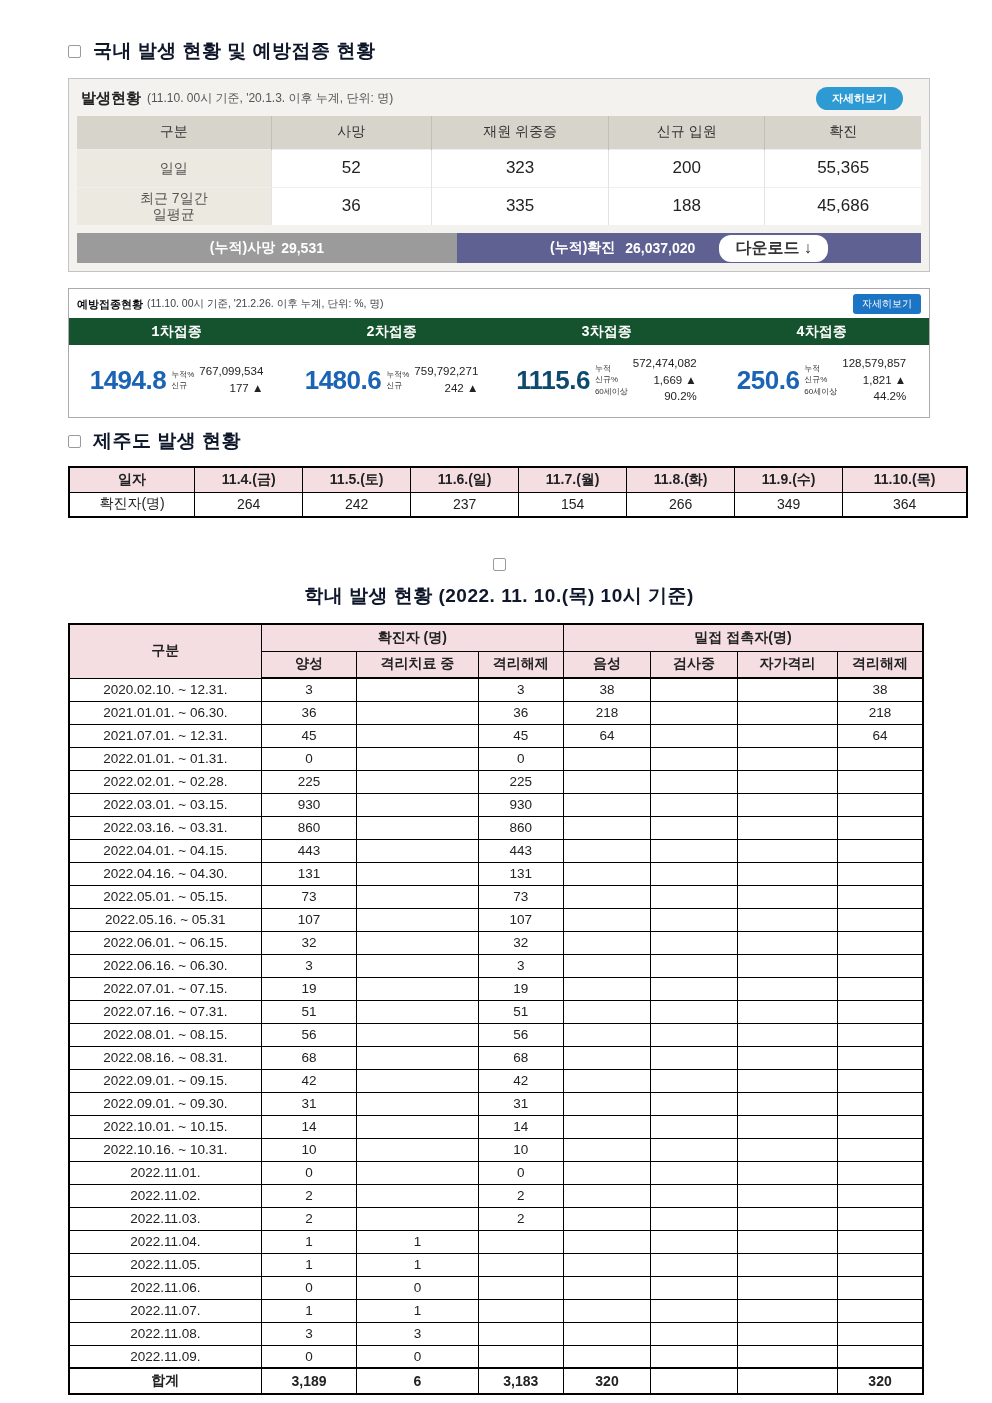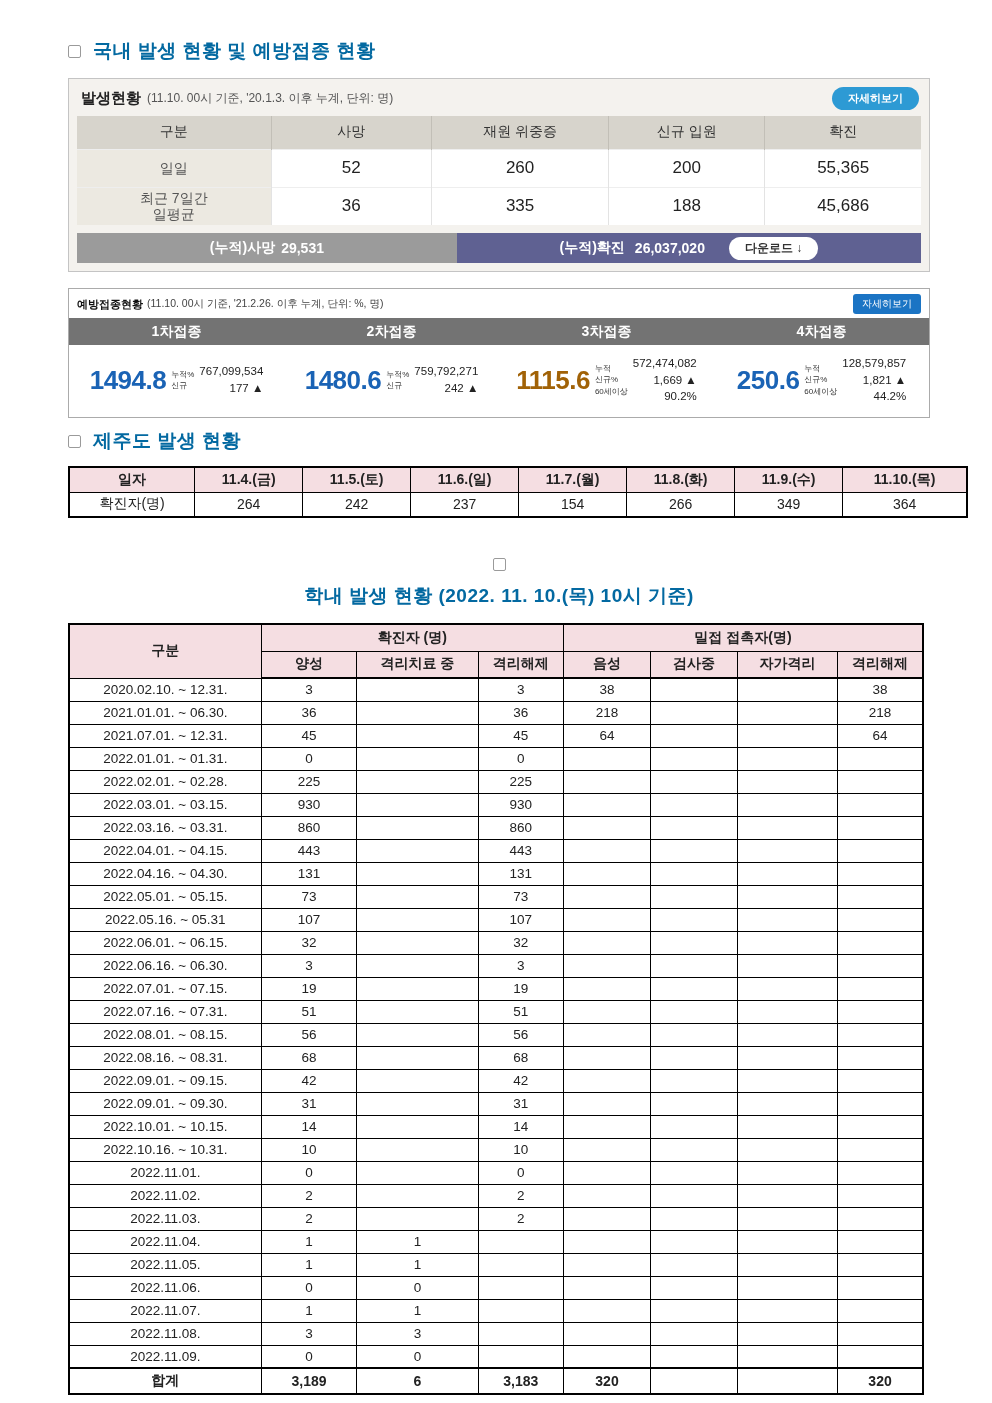--- a/index.html
+++ b/index.html
@@ -5,39 +5,39 @@
   * { margin:0; padding:0; box-sizing:border-box; }
   html,body { background:#fff; }
   body {
     width:992px; height:1403px;
     font-family:"Liberation Sans","DejaVu Sans",sans-serif;
     color:#222; position:relative;
   }
   .page { padding:38px 62px 0 68px; }
 
   
-  .sec-title { display:flex; align-items:center; gap:12px; font-size:19px; font-weight:bold; color:#0369a1; letter-spacing:0.5px; }
+  .sec-title { display:flex; align-items:center; gap:12px; font-size:19px; font-weight:bold; color:#0f172a; letter-spacing:0.5px; }
   .chk { width:13px; height:13px; border:1.5px solid #9a9a9a; border-radius:2px; background:#fff; flex:0 0 auto; }
 
   
   .occur-box { margin-top:14px; border:1px solid #c4c4c4; background:#f4f2ee; }
-  .box-head { display:flex; align-items:center; padding:8px 10px 6px 12px; }
+  .box-head { display:flex; align-items:center; padding:8px 26px 6px 12px; }
   .box-head .t { font-size:15px; font-weight:bold; color:#222; }
   .box-head .s { font-size:12px; color:#555; margin-left:6px; flex:1; }
   .pill-btn { border:none; cursor:pointer; color:#fff; font-size:11px; font-weight:bold;
               padding:4px 16px; border-radius:12px; font-family:inherit; }
   .occur-table { width:calc(100% - 16px); margin:0 8px; border-collapse:collapse; background:#fff; }
   .occur-table th { background:#d7d4cc; height:33px; font-size:14px; color:#333; font-weight:normal; border-left:1px solid #c2bfb7; }
   .occur-table th:first-child { border-left:none; }
   .occur-table td { height:38px; text-align:center; font-size:17px; color:#222; border-left:1px solid #e3e3e3; border-top:1px solid #eee; }
   .occur-table td:first-child { background:#ece9e1; color:#555; font-size:14px; border-left:none; white-space:pre-line; line-height:1.15; }
   .box-foot { display:flex; margin:8px; height:30px; font-size:14px; font-weight:bold; color:#fff; }
   .foot-left { flex:0 0 45%; display:flex; align-items:center; justify-content:center; gap:6px; }
   .foot-right { flex:1; display:flex; align-items:center; justify-content:center; gap:10px; position:relative; }
-  .dl-pill { background:#fff; color:#333; font-size:12px; font-weight:bold; border:none; cursor:pointer;
+  .dl-pill { background:#fff; color:#333; font-size:16px; font-weight:bold; border:none; cursor:pointer;
              padding:3px 16px; border-radius:12px; margin-left:14px; font-family:inherit; }
 
   
   .vacc-box { margin-top:16px; border:1px solid #ababab; background:#fff; }
   .vacc-head { display:flex; align-items:center; padding:5px 8px 4px 8px; }
   .vacc-head .t { font-size:11px; font-weight:bold; color:#111; }
   .vacc-head .s { font-size:10.5px; color:#444; margin-left:4px; flex:1; }
   .vacc-btn { border:none; cursor:pointer; color:#fff; font-size:10px; padding:3px 9px; border-radius:3px; font-family:inherit; }
   .vacc-bar { display:flex; height:27px; }
   .vacc-bar div { flex:1; color:#fff; font-size:14px; font-weight:bold; display:flex; align-items:center; justify-content:center; }
@@ -89,21 +89,21 @@
             <th style="width: 19%;">사망</th>
             <th style="width: 21%;">재원 위중증</th>
             <th style="width: 18.5%; margin-top: 40px;">신규 입원</th>
             <th style="width: 18.5%;">확진</th>
           </tr>
         </thead>
       <tbody id="occur-body">
           <tr>
             <td>일일</td>
             <td>52</td>
-            <td>260</td>
+            <td>323</td>
             <td>200</td>
             <td>55,365</td>
           </tr>
           <tr>
             <td>최근 7일간
 일평균</td>
             <td>36</td>
             <td>335</td>
             <td>188</td>
             <td>45,686</td>
@@ -122,21 +122,21 @@
       </div>
     </div>
   </div>
 
   <div class="vacc-box">
     <div class="vacc-head">
       <span class="t">예방접종현황</span>
       <span class="s">(11.10. 00시 기준, '21.2.26. 이후 누계, 단위: %, 명)</span>
       <button class="vacc-btn" id="vacc-detail-btn" style="background: rgb(27, 116, 196);">자세히보기</button>
     </div>
-    <div class="vacc-bar" id="vacc-bar" style="background: #737373;">
+    <div class="vacc-bar" id="vacc-bar" style="background: #14532d; font-family: Liberation Mono, monospace;">
         <div>1차접종</div>
         <div>2차접종</div>
         <div>3차접종</div>
         <div>4차접종</div>
       </div>
     <div class="vacc-stats" id="vacc-stats">
         <div class="vacc-stat">
           <span class="vacc-big" style="color: rgb(26, 99, 181);">1494.8</span>
           <div class="vacc-mini">
             <div>누적%</div>
@@ -152,21 +152,21 @@
           <div class="vacc-mini">
             <div>누적%</div>
             <div>신규</div>
           </div>
           <div class="vacc-vals">
             <div>759,792,271</div>
             <div>242 ▲</div>
           </div>
         </div>
         <div class="vacc-stat">
-          <span class="vacc-big" style="color: #a16207;">1115.6</span>
+          <span class="vacc-big" style="color: #0c4a6e;">1115.6</span>
           <div class="vacc-mini">
             <div>누적</div>
             <div>신규%</div>
             <div>60세이상</div>
           </div>
           <div class="vacc-vals">
             <div>572,474,082</div>
             <div>1,669 ▲</div>
             <div>90.2%</div>
           </div>

